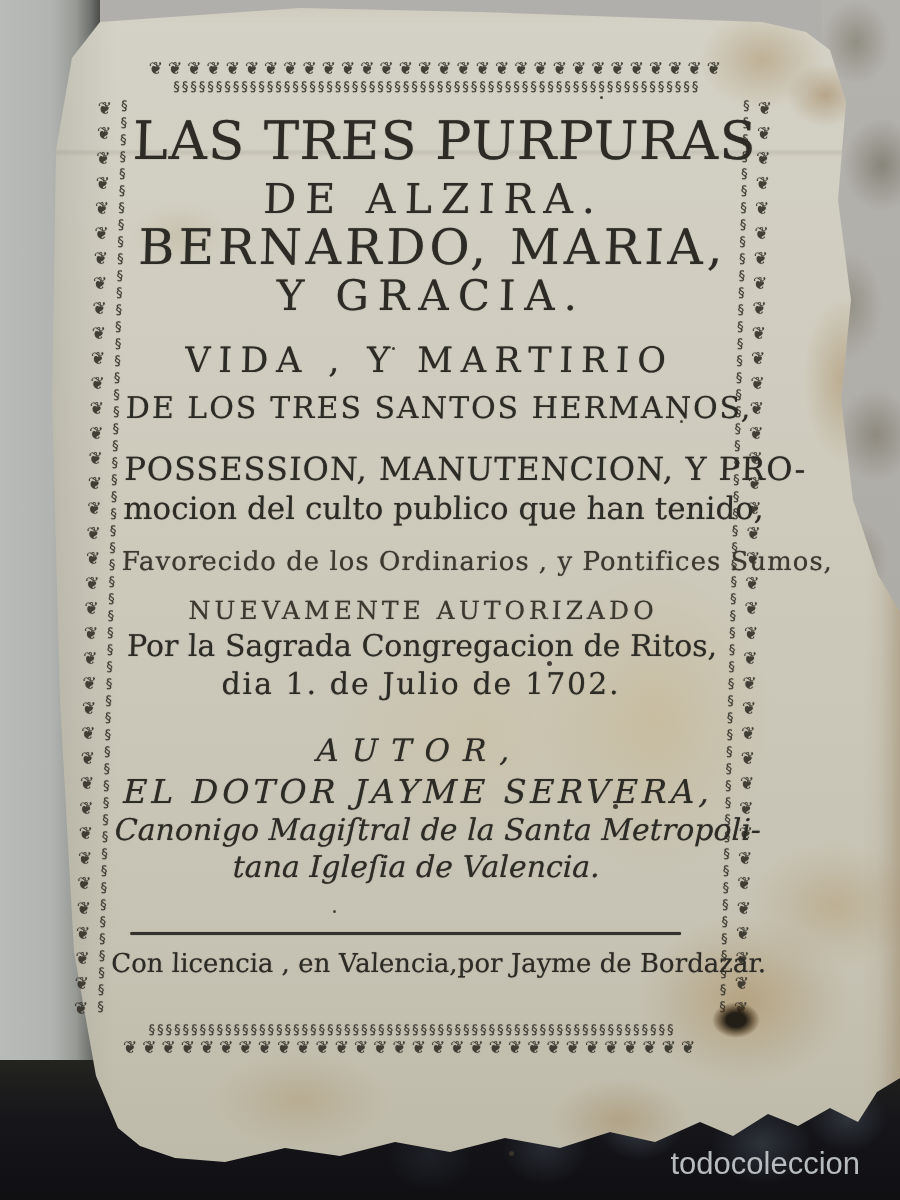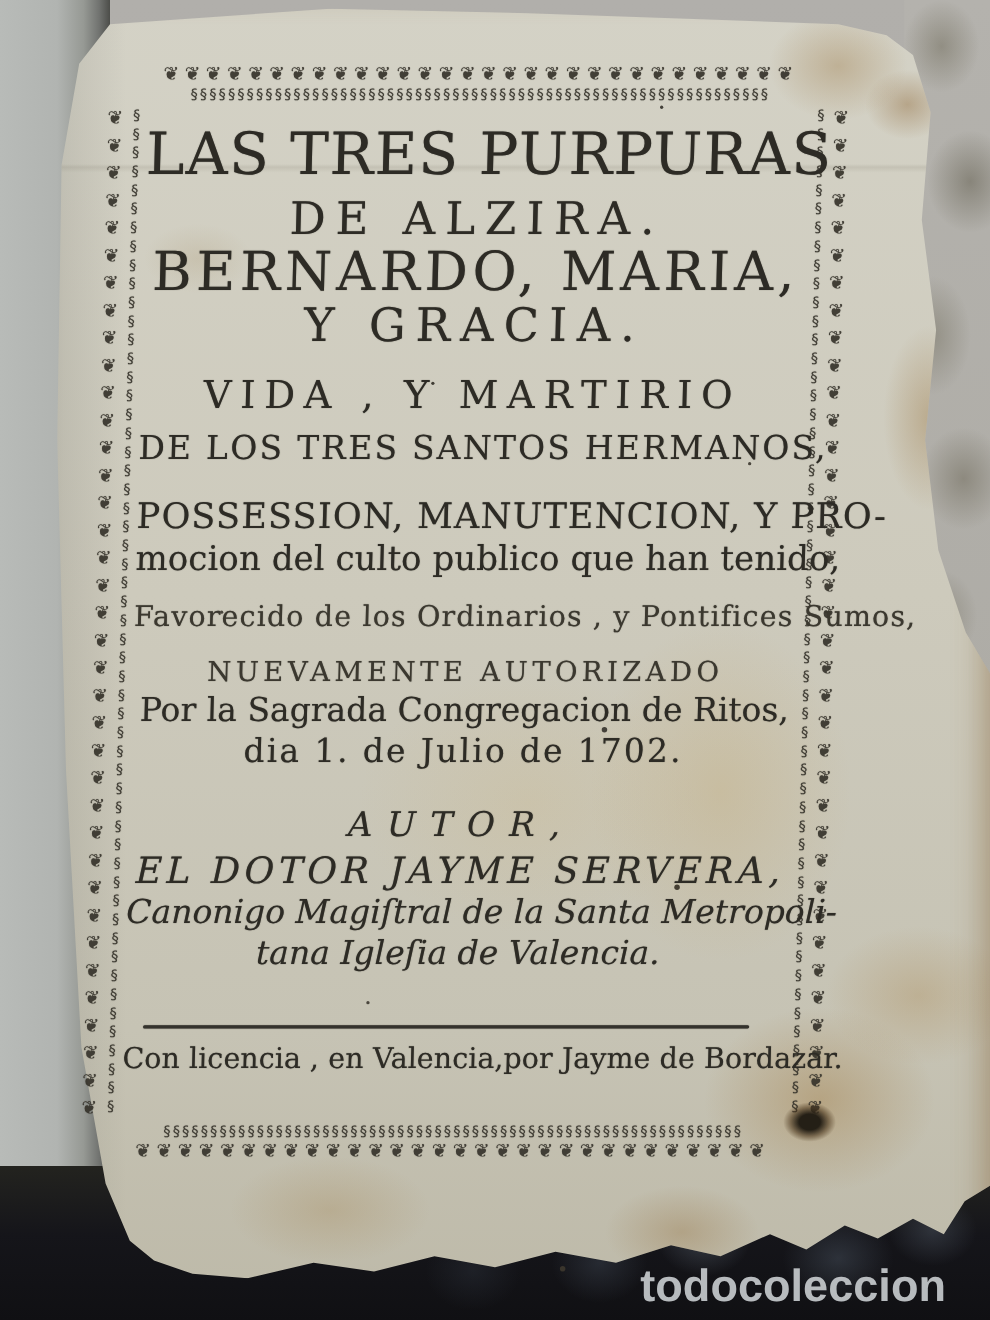--- a/index.html
+++ b/index.html
@@ -110,21 +110,21 @@
     border-radius:2px;box-shadow:0 0 1px rgba(52,50,44,.7);}
   .l16{top:849px;font-size:26px;}
   .inkblob{
     position:absolute;left:712px;top:1002px;width:48px;height:36px;z-index:3;border-radius:50%;
     background:radial-gradient(closest-side,#241f16 0%,#241f16 40%,rgba(70,50,25,.55) 72%,transparent 100%);
     filter:blur(.5px);
   }
   
   .watermark{
     position:absolute;right:40px;top:1146px;z-index:10;
-    font-family:"Liberation Sans", sans-serif;font-weight:bold;font-size:41px;
+    font-family:"Liberation Sans", sans-serif;font-weight:normal;font-size:31px;
     color:#c6cacd;opacity:.92;letter-spacing:0;
   }
 </style>
 </head>
 <body>
 
 <div class="bg-left"></div>
 <div class="bg-fabric"></div>
 <div class="bg-bottom"></div>
 

